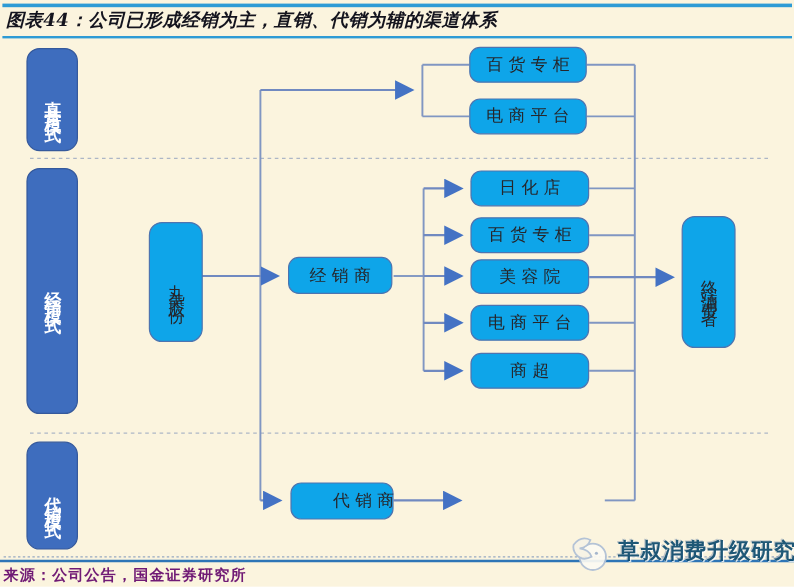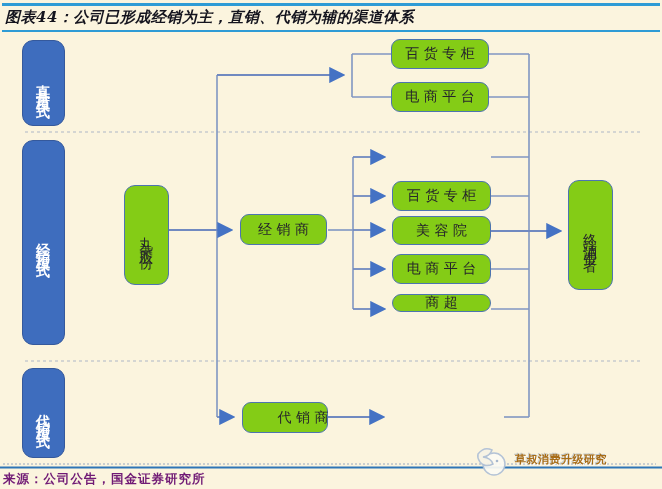--- a/index.html
+++ b/index.html
@@ -16,21 +16,21 @@
   .rule-under{top:30px;height:2px;}
   .title{
     position:absolute;left:5px;top:8px;width:650px;
     font-size:15px;font-weight:bold;font-style:italic;
     color:#14141e;letter-spacing:0.5px;white-space:nowrap;
   }
   svg.wires{position:absolute;left:0;top:0;z-index:1;}
   .node{
     position:absolute;z-index:2;box-sizing:border-box;
     display:flex;align-items:center;justify-content:center;
-    background:#84cc16;
+    background:#0ea5e9;
     border:1.6px solid #4d74b0;border-radius:9px;
     color:#26262b;font-size:14px;
   }
   .node.h{letter-spacing:0.32em;text-indent:0.32em;white-space:nowrap;}
   .node.v{writing-mode:vertical-rl;letter-spacing:0.45em;padding-top:0.45em;}
   .pill{
     position:absolute;left:22px;width:43px;z-index:2;box-sizing:border-box;
     display:flex;align-items:center;justify-content:center;
     background:#3E6DBE;border:1px solid #35599C;border-radius:11px;
     color:#fff;font-size:14px;font-weight:bold;
@@ -41,35 +41,35 @@
   .pill-consignment{top:368px;height:90px;}
   .box-company{left:124px;top:185px;width:45px;height:100px;border-radius:11px;}
   .box-distributor{left:240px;top:214px;width:87px;height:31px;}
   .box-consignee{left:242px;top:402px;width:86px;height:31px;padding-left:36px;}
   .box-direct-0{left:391px;top:39px;width:98px;height:30px;}
   .box-direct-1{left:391px;top:82px;width:98px;height:30px;}
   .box-dist-0{left:392px;top:142px;width:99px;height:30px;}
   .box-dist-1{left:392px;top:181px;width:99px;height:30px;}
   .box-dist-2{left:392px;top:216px;width:99px;height:29px;}
   .box-dist-3{left:392px;top:254px;width:99px;height:30px;}
-  .box-dist-4{left:392px;top:294px;width:99px;height:18px;}
+  .box-dist-4{left:392px;top:294px;width:99px;height:30px;}
   .box-store{left:391px;top:403px;width:113px;height:30px;}
   .box-consumer{left:568px;top:180px;width:45px;height:110px;border-radius:11px;}
   .src{
     position:absolute;left:3px;top:471px;
     font-size:12.5px;font-weight:bold;color:#701a75;letter-spacing:1px;
     z-index:3;white-space:nowrap;
   }
   .watermark{
     position:absolute;left:472px;top:440px;z-index:3;
     display:flex;align-items:center;gap:3px;opacity:0.92;
   }
   .watermark-text{
-    font-size:11px;font-weight:bold;letter-spacing:0.5px;
-    color:#a16207;white-space:nowrap;
+    font-size:18px;font-weight:bold;letter-spacing:0.5px;
+    color:#0c4a6e;white-space:nowrap;
     text-shadow:1px 1px 0 rgba(255,255,255,0.85),-1px -1px 0 rgba(110,135,170,0.45);
   }
 </style>
 </head>
 <body>
 
 <div class="screen">
 
   <div class="rule rule-top"></div>
   <div class="title">图表44：公司已形成经销为主，直销、代销为辅的渠道体系</div>
@@ -125,20 +125,21 @@
   <div class="pill pill-distribution">经销模式</div>
   <div class="pill pill-consignment">代销模式</div>
 
   <div class="node v box-company">丸美股份</div>
   <div class="node h box-distributor">经销商</div>
   <div class="node h box-consignee">代销商</div>
 
   <div class="node h box-direct-0">百货专柜</div>
   <div class="node h box-direct-1">电商平台</div>
 
+  <div class="node h box-dist-0">日化店</div>
   <div class="node h box-dist-1">百货专柜</div>
   <div class="node h box-dist-2">美容院</div>
   <div class="node h box-dist-3">电商平台</div>
   <div class="node h box-dist-4">商超</div>
 
   <div class="node v box-consumer">终端消费者</div>
 
   <div class="src">来源：公司公告，国金证券研究所</div>
 
   <div class="watermark">

